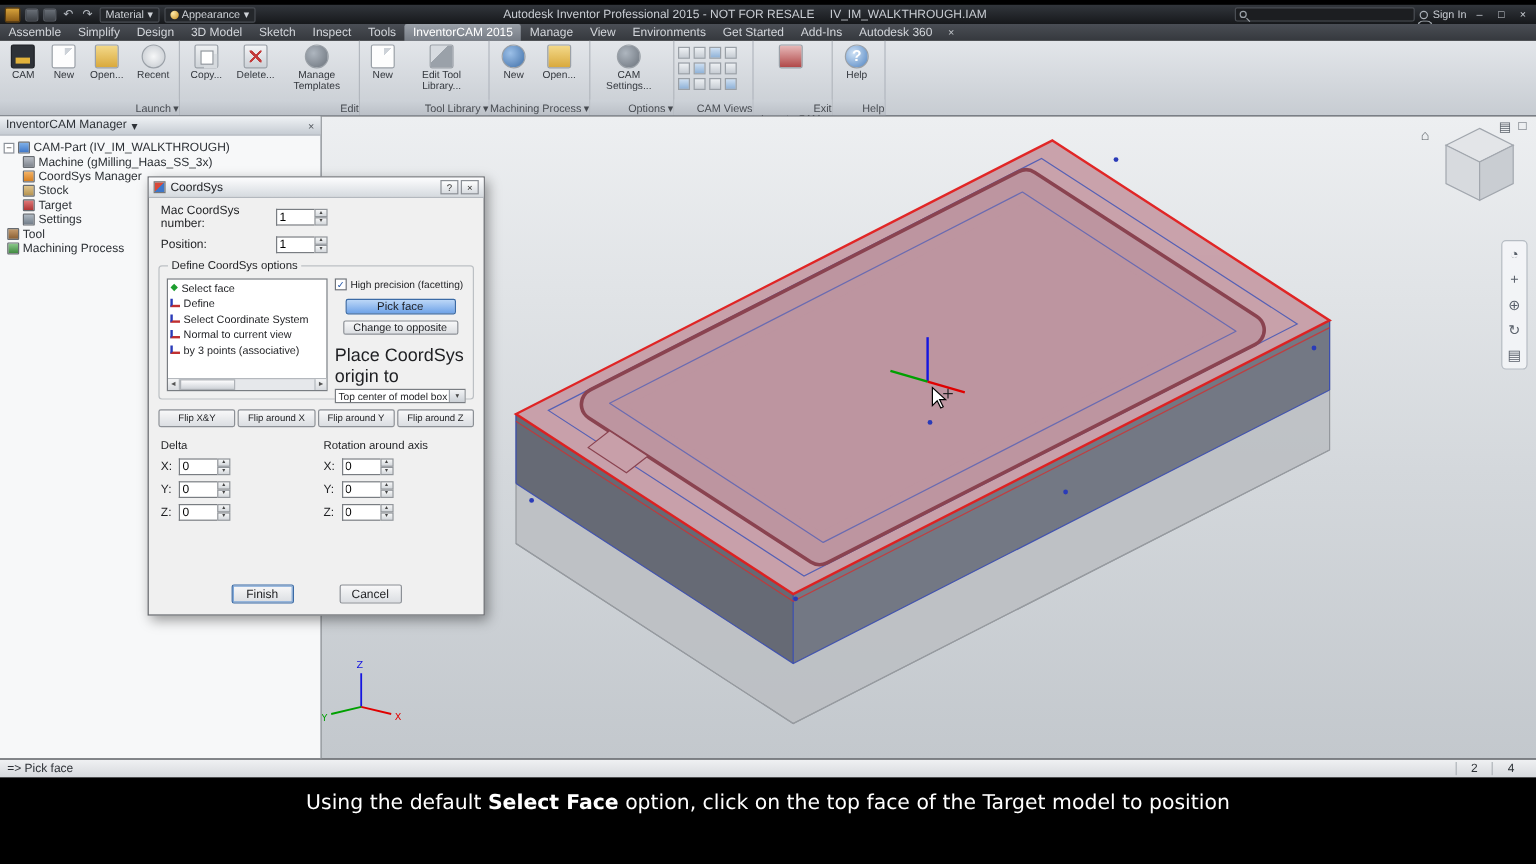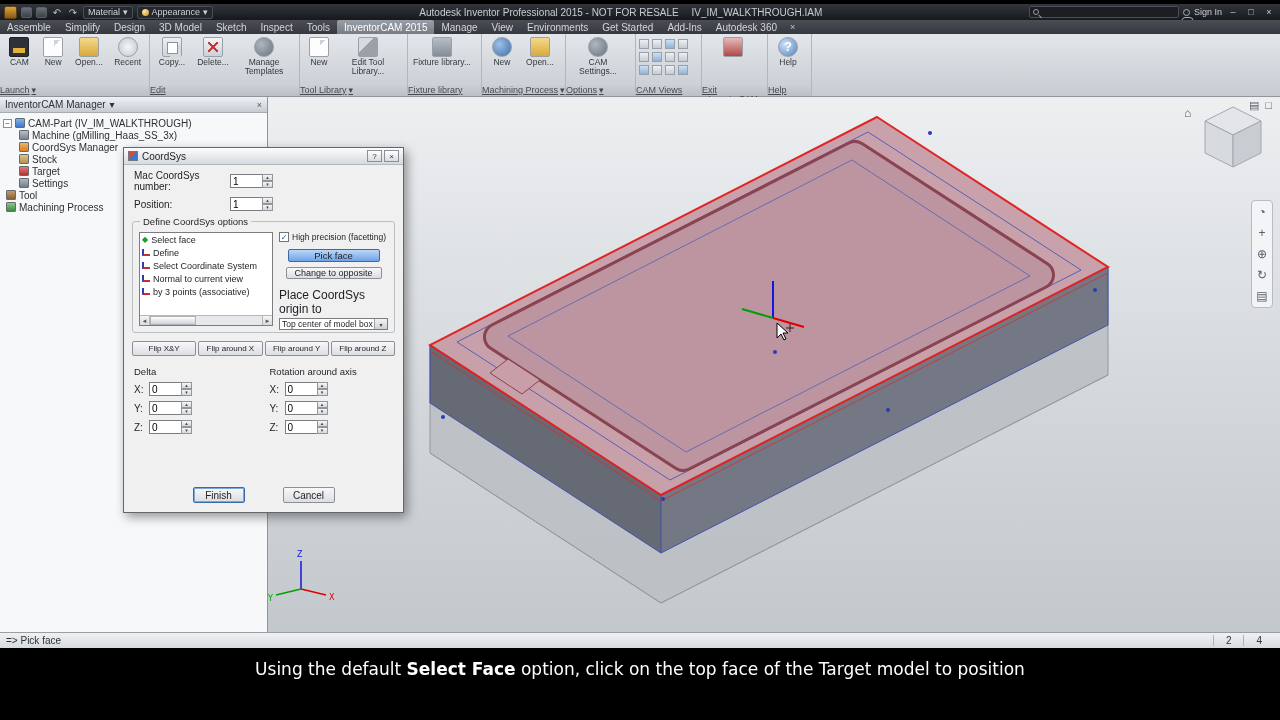--- a/index.html
+++ b/index.html
@@ -37,21 +37,21 @@
   .mtab.active { background:linear-gradient(#9aa0a8,#767c85); color:#fff; border-radius:2px 2px 0 0; }
   .mtab-close { margin-left:6px; color:#c0c4c9; display:flex; align-items:center; font-size:9px; }
 
   
   .ribbon { position:absolute; left:0; top:34px; width:1280px; height:63px;
     background:linear-gradient(#e3e6ea,#c7ccd2); border-bottom:1px solid #8f959d; display:flex; }
   .rgroup { position:relative; height:100%; border-right:1px solid #b2b7be;
     padding:2px 3px 14px; display:flex; gap:2px; align-items:flex-start; }
   .rgroup-label { position:absolute; bottom:0; left:0; right:0; height:13px; font-size:9px;
     color:#474b51; text-align:center; background:linear-gradient(#ced3d9,#bbc0c7);
-    display:flex; align-items:center; justify-content:flex-start; gap:2px;text-decoration:underline; }
+    display:flex; align-items:center; justify-content:flex-end; gap:2px; }
   .bigbtn { width:44px; display:flex; flex-direction:column; align-items:center;
     font-size:8.5px; line-height:1.1; color:#34383e; text-align:center; padding-top:1px; }
   .bicon { width:20px; height:20px; border-radius:2px; border:1px solid #9aa0a7; margin-bottom:1px;
     background:linear-gradient(#f3f4f6,#ccd1d7); position:relative; }
   .bicon.cam { background:#2e3238; border-color:#1e2126; }
   .bicon.cam::after { content:""; position:absolute; left:3px; bottom:3px; width:12px; height:5px; background:#e2b23b; }
   .bicon.page { background:#fdfdfd; }
   .bicon.page::after { content:""; position:absolute; right:2px; top:2px; width:6px; height:6px;
     background:linear-gradient(135deg,#cdd2d8 50%,#fff 50%); }
   .bicon.folder { background:linear-gradient(#f3d98a,#d9a93c); }
@@ -140,21 +140,21 @@
   .hs-thumb { width:46px; background:linear-gradient(#fdfdfe,#cfd3d8); border:1px solid #aeb2b7; }
   .rightcol { flex:1; display:flex; flex-direction:column; }
   .chk-row { display:flex; align-items:center; gap:3px; font-size:8.5px; }
   .chk { width:10px; height:10px; border:1px solid #70747a; background:#fff; font-size:8px;
     line-height:9px; text-align:center; color:#2456a8; }
   .btn { border:1px solid #8c9096; background:linear-gradient(#f8f8f9,#dbdee2);
     display:flex; align-items:center; justify-content:center; border-radius:2px; color:#1e1f22; }
   .pickface { margin:7px auto 0; width:92px; height:15px; font-size:9.5px;
     background:linear-gradient(#bcd7f7,#6fa3e8); border-color:#3a6aa5; }
   .changeopp { margin:5px auto 0; width:96px; height:14px; font-size:9px; }
-  .place-label { margin-top:9px; font-size:12px; }
+  .place-label { margin-top:9px; font-size:15px; }
   .combo { margin-top:2px; height:14px; border:1px solid #797d82; background:#fff;
     display:flex; align-items:center; font-size:8.5px; padding-left:2px; }
   .combo-dd { margin-left:auto; width:13px; height:100%; border-left:1px solid #9ea3a9;
     background:linear-gradient(#f2f3f5,#ccd1d7); display:flex; align-items:center;
     justify-content:center; font-size:6px; color:#444; }
   .btn-row { display:flex; gap:2px; margin:8px 8px 0; }
   .wbtn { flex:1; height:15px; font-size:8px; }
   .axis-wrap { display:flex; gap:12px; margin:10px 10px 0; }
   .axis-col { flex:1; }
   .axis-hdr { font-size:9.5px; margin-bottom:2px; }
@@ -279,29 +279,20 @@
       <div class="bigbtn" style="width:62px;">
         <div class="bicon wrench"></div>
         <span>Edit Tool Library...</span>
       </div>
       <div class="rgroup-label">
         <span>Tool Library</span>
         <span>▾</span>
       </div>
     </div>
 
-    <div class="rgroup" style="width:74px;">
-      <div class="bigbtn" style="width:62px;">
-        <div class="bicon vise"></div>
-        <span>Fixture library...</span>
-      </div>
-      <div class="rgroup-label">
-        <span>Fixture library</span>
-      </div>
-    </div>
 
     <div class="rgroup" style="width:84px;">
       <div class="bigbtn" style="width:34px;">
         <div class="bicon gearblue"></div>
         <span>New</span>
       </div>
       <div class="bigbtn" style="width:38px;">
         <div class="bicon folder"></div>
         <span>Open...</span>
       </div>

